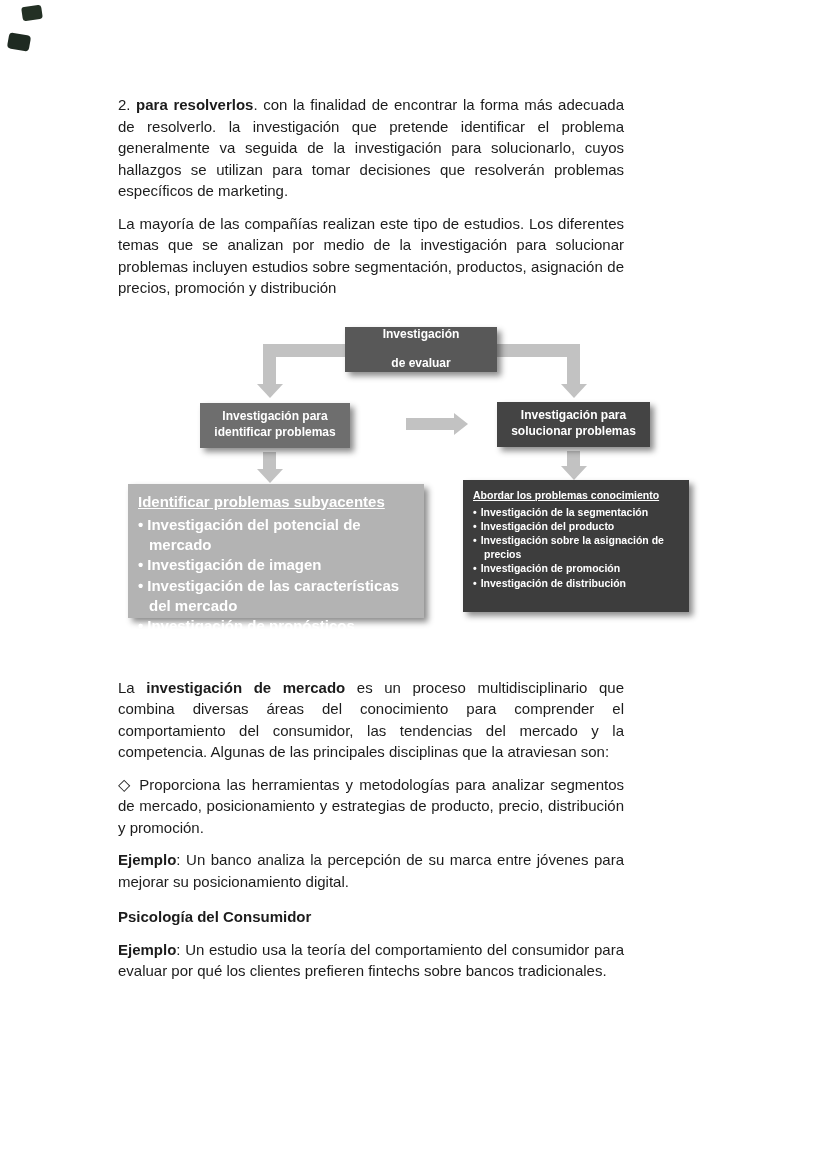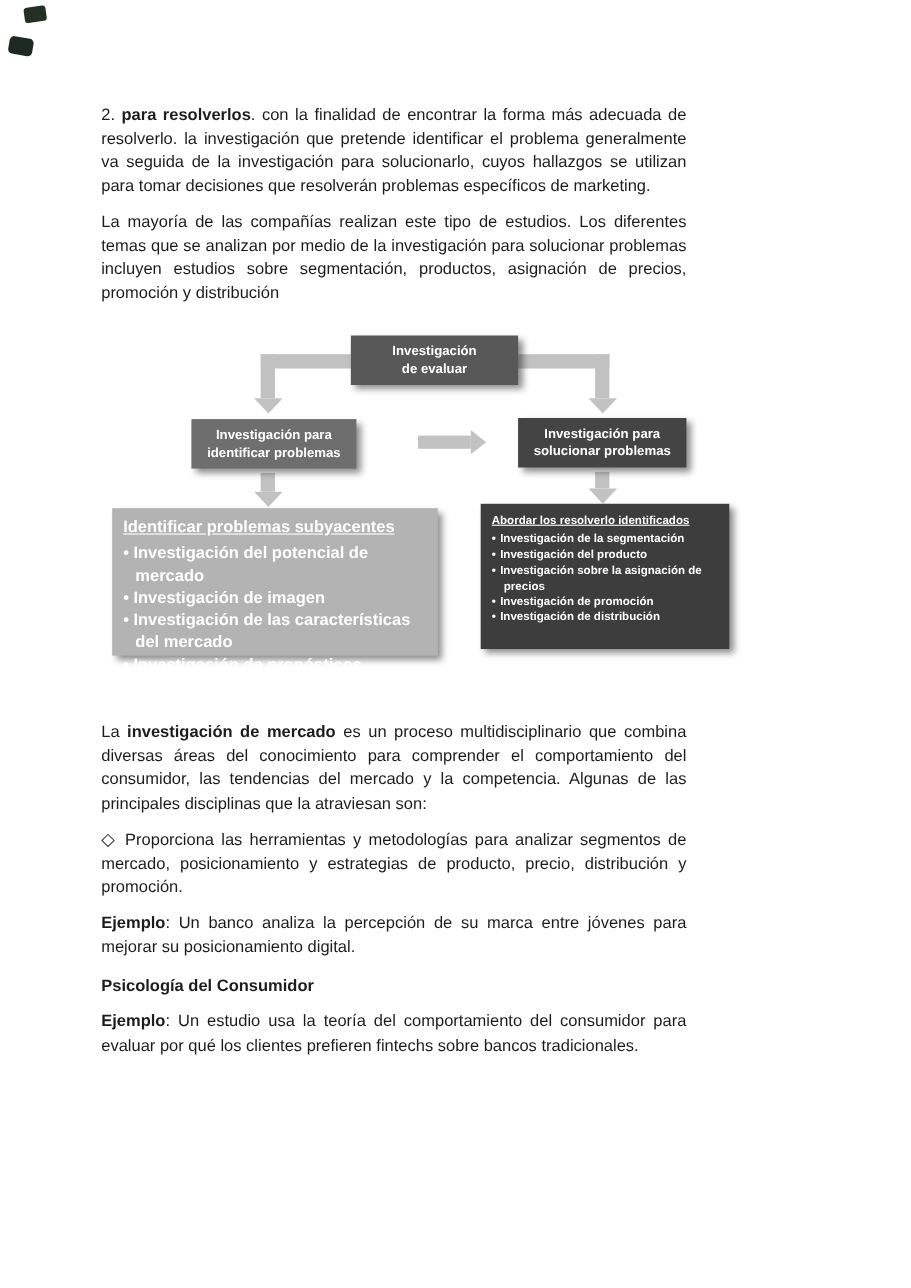--- a/index.html
+++ b/index.html
@@ -1,21 +1,21 @@
 <!DOCTYPE html>
 <html><head>
 <meta charset="utf-8">
 <style>
   html, body { margin: 0; padding: 0; background: #ffffff; }
   .page {
     position: relative;
     width: 742px;
     min-height: 1171px;
     box-sizing: border-box;
-    padding: 94px 118px 40px 92px;
+    padding: 94px 118px 40px 118px;
     background: #ffffff;
     font-family: "Liberation Sans", sans-serif;
     color: #1c1c1c;
   }
   .smudge1 { position: absolute; left: 22px; top: 6px; width: 20px; height: 14px;
              background: #233024; border-radius: 3px; transform: rotate(-8deg); }
   .smudge2 { position: absolute; left: 8px; top: 34px; width: 22px; height: 16px;
              background: #1e2a21; border-radius: 4px; transform: rotate(10deg); }
 
   p.doc { margin: 0 0 11px 0; font-size: 15px; line-height: 21.5px; text-align: justify; }
@@ -27,21 +27,21 @@
   
   .diagram { position: relative; width: 592px; height: 300px; margin: 22px 0 56px 0; }
   .dbox {
     position: absolute; color: #ffffff; font-weight: bold;
     box-shadow: 4px 4px 6px rgba(0,0,0,0.45);
   }
   .dbox-center {
     display: flex; flex-direction: column; align-items: center; justify-content: center;
     text-align: center; font-size: 12px; line-height: 1.3;
   }
-  .box-top    { left: 227px; top: 6px;   width: 152px; height: 45px; background: #585858; }
+  .box-top    { left: 227px; top: 6px;   width: 152px; height: 45px; background: #585858; justify-content: space-between; }
   .box-left   { left: 82px;  top: 82px;  width: 150px; height: 45px; background: #6e6e6e; }
   .box-right  { left: 379px; top: 81px;  width: 153px; height: 45px; background: #444444; }
   .box-bl {
     left: 10px; top: 163px; width: 296px; height: 134px; background: #b3b3b3;
     box-sizing: border-box; padding: 8px 4px 8px 10px; font-size: 15px;
   }
   .box-br {
     left: 345px; top: 159px; width: 226px; height: 132px; background: #3d3d3d;
     box-sizing: border-box; padding: 8px 6px 8px 10px; font-size: 10.5px;
   }
@@ -122,21 +122,21 @@
     <div class="dbox box-bl">
       <div class="dlist-title">Identificar problemas subyacentes</div>
       <div class="dli"><span class="bull">•</span><span>Investigación del potencial de mercado</span></div>
       <div class="dli"><span class="bull">•</span><span>Investigación de imagen</span></div>
       <div class="dli"><span class="bull">•</span><span>Investigación de las características del mercado</span></div>
       <div class="dli"><span class="bull">•</span><span>Investigación de pronósticos</span></div>
       <div class="dli"><span class="bull">•</span><span>Investigación de tendencias comerciales</span></div>
     </div>
 
     <div class="dbox box-br">
-      <div class="dlist-title">Abordar los resolverlo identificados</div>
+      <div class="dlist-title">Abordar los problemas conocimiento</div>
       <div class="dli"><span class="bull">•</span><span>Investigación de la segmentación</span></div>
       <div class="dli"><span class="bull">•</span><span>Investigación del producto</span></div>
       <div class="dli"><span class="bull">•</span><span>Investigación sobre la asignación de precios</span></div>
       <div class="dli"><span class="bull">•</span><span>Investigación de promoción</span></div>
       <div class="dli"><span class="bull">•</span><span>Investigación de distribución</span></div>
     </div>
 
   </div>
 
   <p class="doc"><span>La </span><strong>investigación de mercado</strong><span> es un proceso multidisciplinario que combina diversas áreas del conocimiento para comprender el comportamiento del consumidor, las tendencias del mercado y la competencia. Algunas de las principales disciplinas que la atraviesan son:</span></p>

